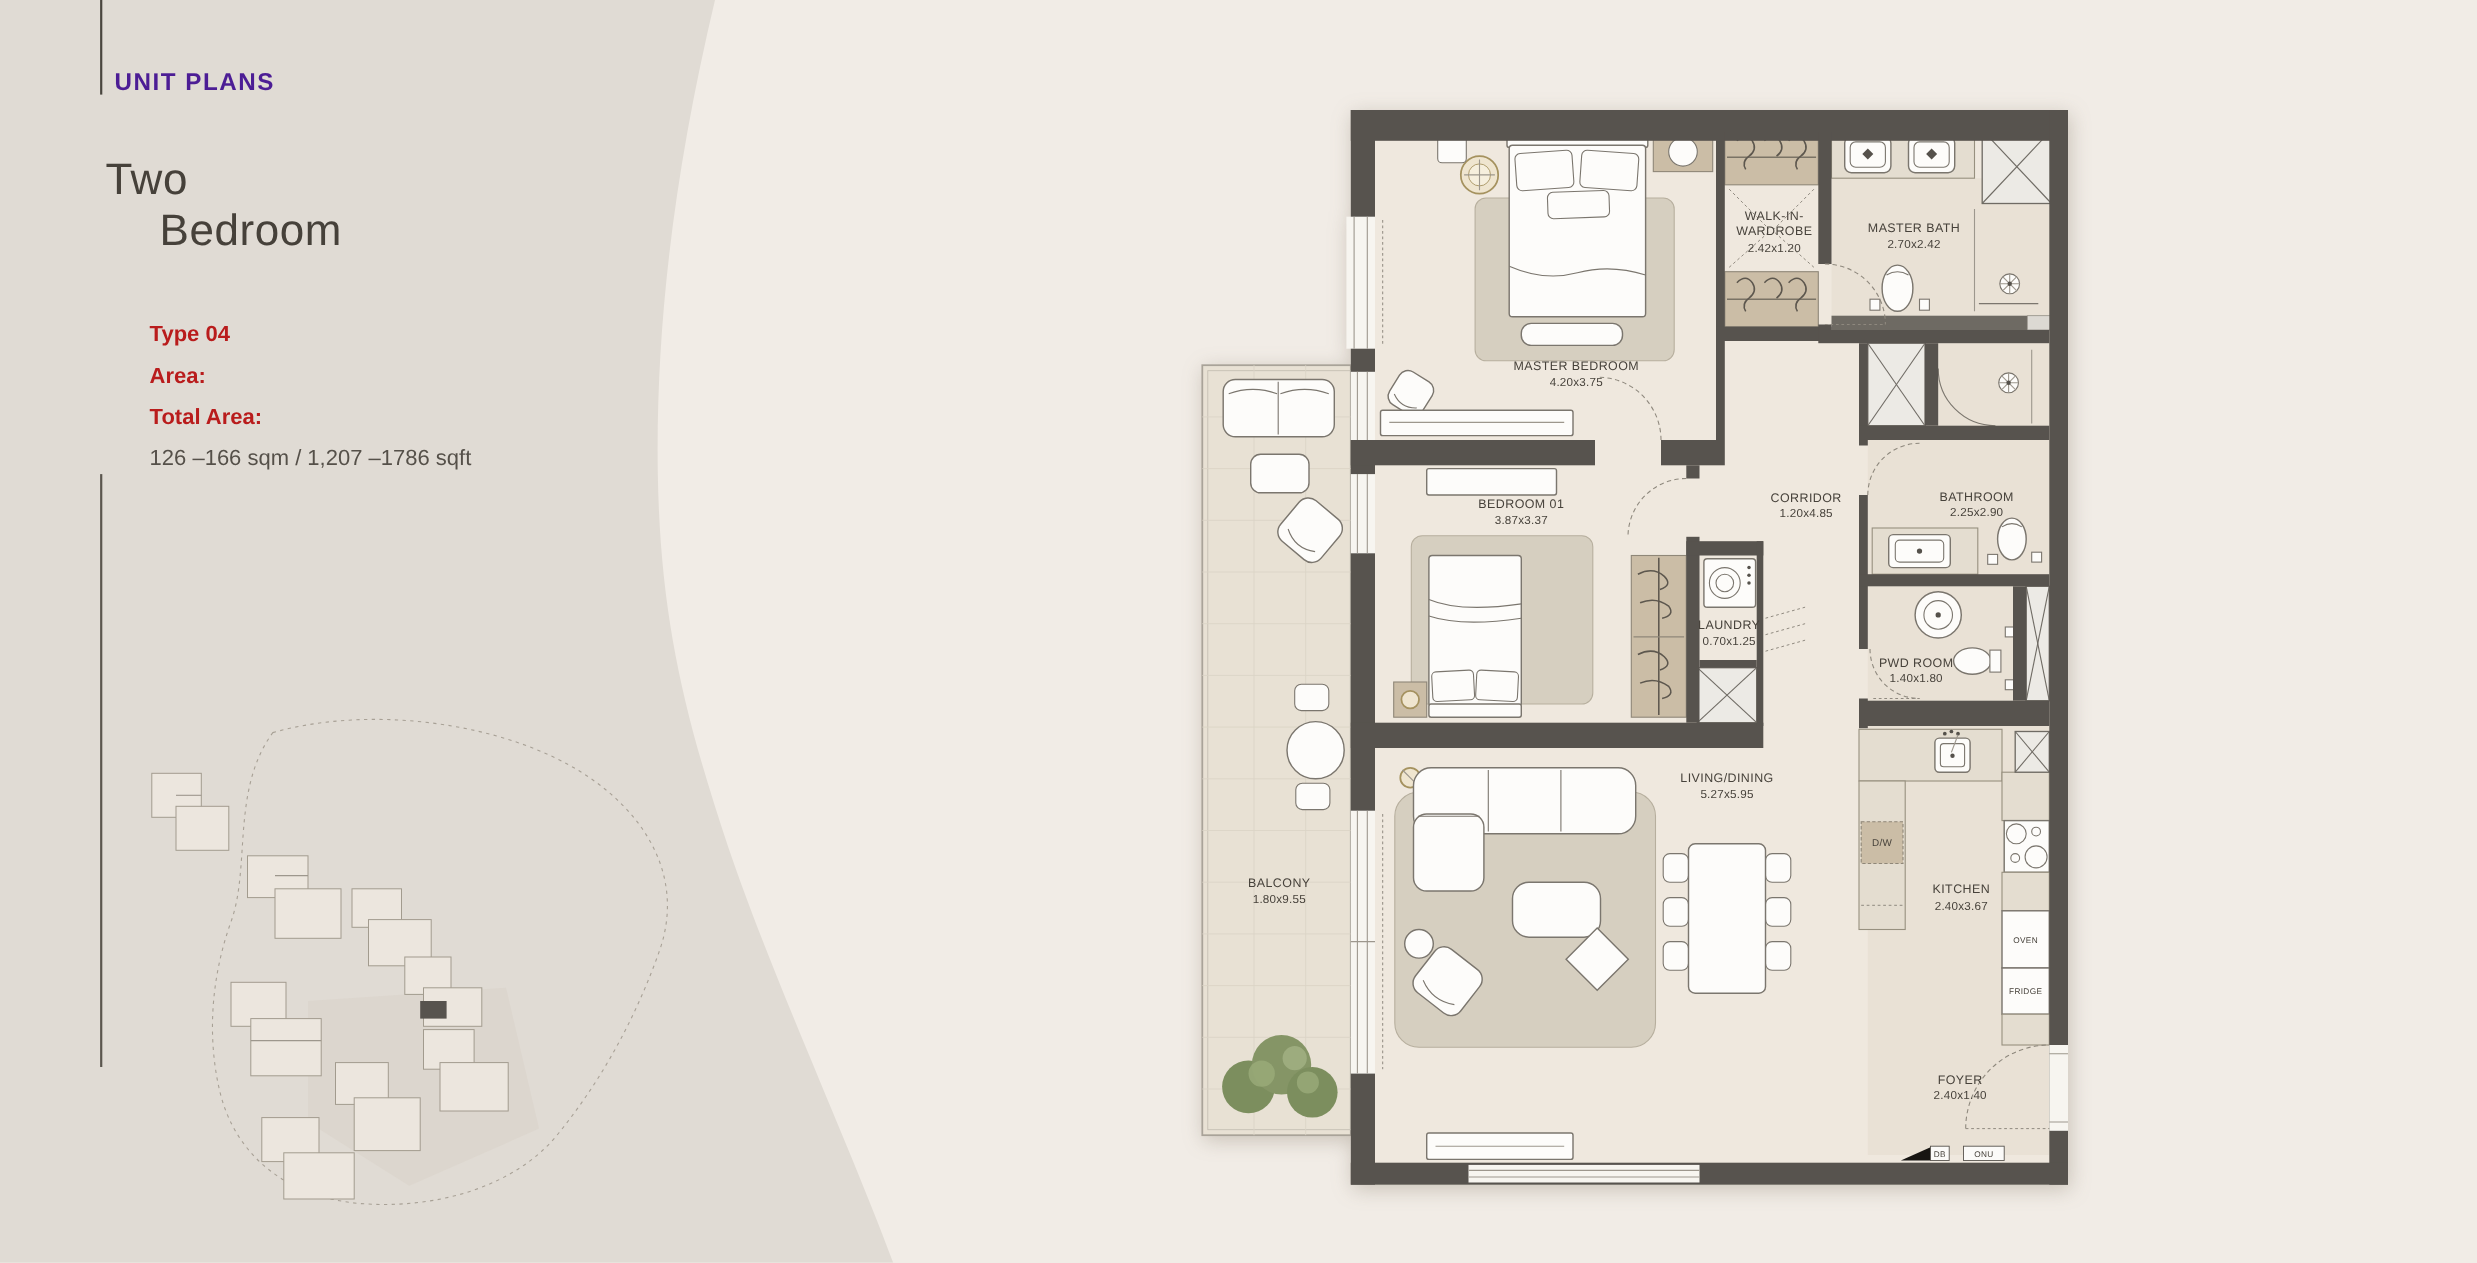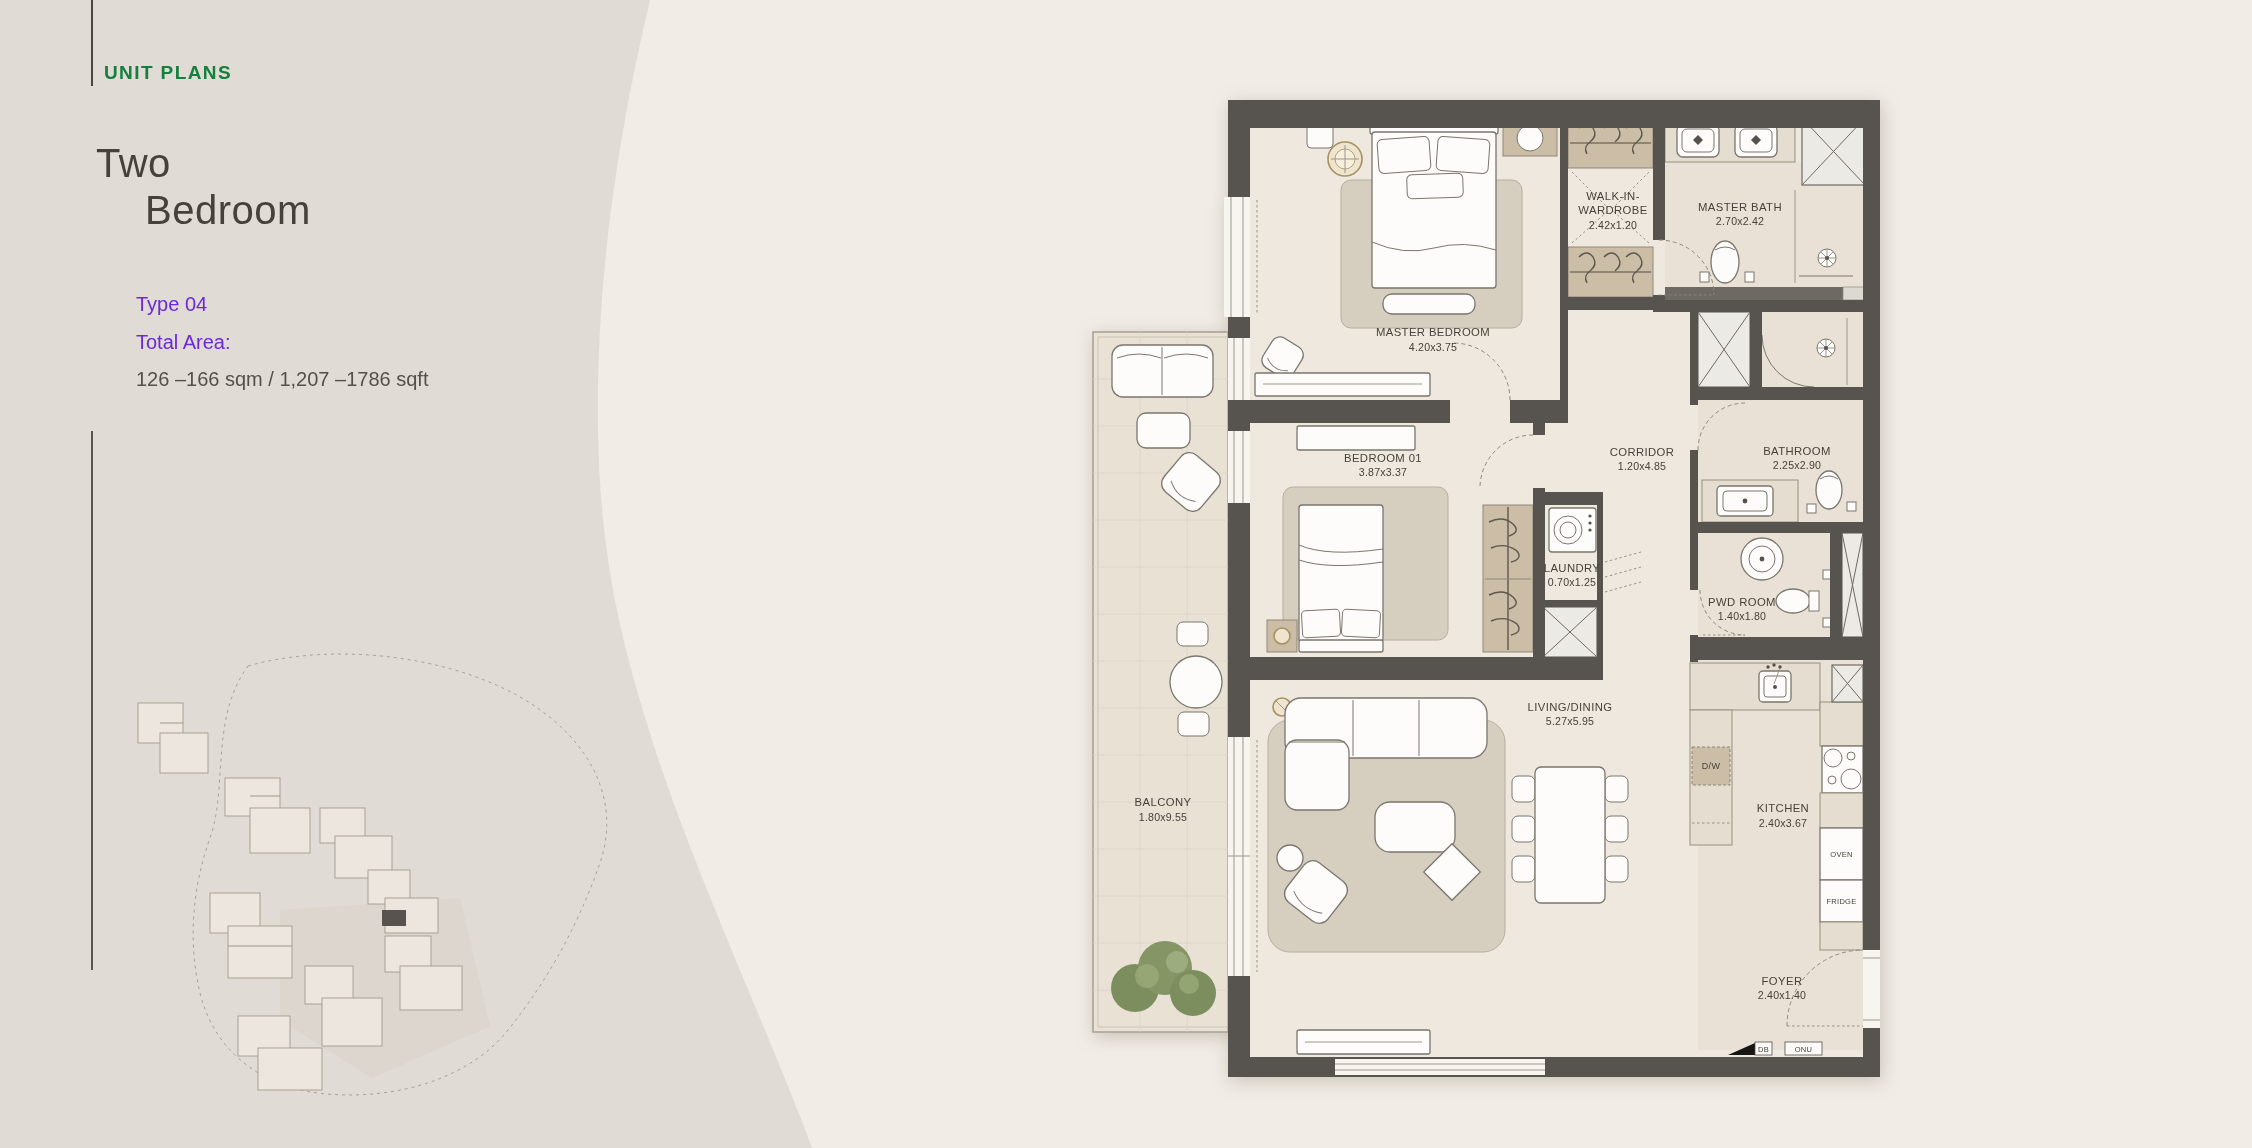--- a/index.html
+++ b/index.html
@@ -9,32 +9,32 @@
     font-family:"Liberation Sans",sans-serif;
     -webkit-font-smoothing:antialiased;
   }
   .bg-curve{position:absolute;left:0;top:0;width:2252px;height:1148px;z-index:0;}
   .left-panel{position:absolute;left:0;top:0;width:700px;height:1148px;z-index:2;}
   .rule{position:absolute;background:#4a463f;}
   .rule-top{left:91px;top:0;width:2px;height:86px;}
   .rule-bottom{left:91px;top:431px;width:2px;height:539px;background:#5b564e;}
   .section-label{
     position:absolute;left:104px;top:62px;
-    font-size:19px;font-weight:700;letter-spacing:1.4px;color:#15803d;
+    font-size:22px;font-weight:700;letter-spacing:1.4px;color:#4c1d95;
   }
   .page-title{
     position:absolute;left:96px;top:140px;
     font-size:40px;line-height:47px;font-weight:400;color:#46413a;letter-spacing:.5px;
   }
   .page-title .indent{padding-left:49px;display:block;text-align:right;}
   .specs{
     position:absolute;left:136px;top:286px;
     font-size:20px;line-height:37.6px;color:#555049;
   }
-  .specs .b{font-weight:400;color:#6d28d9;}
+  .specs .b{font-weight:700;color:#b91c1c;}
   .site-plan{position:absolute;left:130px;top:648px;z-index:2;}
   .floor-plan{position:absolute;left:1085px;top:90px;z-index:3;
     filter:drop-shadow(2px 4px 9px rgba(100,85,66,.28));}
   
   .wl{fill:#57534e;}
   .flr{fill:#efe8de;}
   .flr2{fill:#e9e1d5;}
   .bflr{fill:#e8e1d4;}
   .gl{fill:#f7f5f0;}
   .fu{fill:#fdfcfa;stroke:#7b766e;stroke-width:1.3;}
@@ -70,20 +70,21 @@
 
 <div class="left-panel">
   <div class="rule rule-top"></div>
   <div class="section-label">UNIT PLANS</div>
   <div class="page-title">
     <span>Two</span>
     <span class="indent">Bedroom</span>
   </div>
   <div class="specs">
     <div class="b">Type 04</div>
+    <div class="b">Area:</div>
     <div class="b">Total Area:</div>
     <div>126 –166 sqm / 1,207 –1786 sqft</div>
   </div>
   <div class="rule rule-bottom"></div>
 </div>
 
 <svg class="site-plan" width="520" height="450" viewBox="0 0 520 450">
   <path class="bnd" d="M118,18 C210,-8 330,10 400,55 C458,92 492,150 470,215 C450,272 420,330 378,382 C340,430 268,452 196,446 C130,440 84,402 70,345 C58,295 62,240 80,190 C98,140 80,70 118,18 Z"></path>
   <polygon points="150,262 330,250 360,378 242,430 150,372" fill="#d9d2c8" opacity="0.55"></polygon>
   <g>

